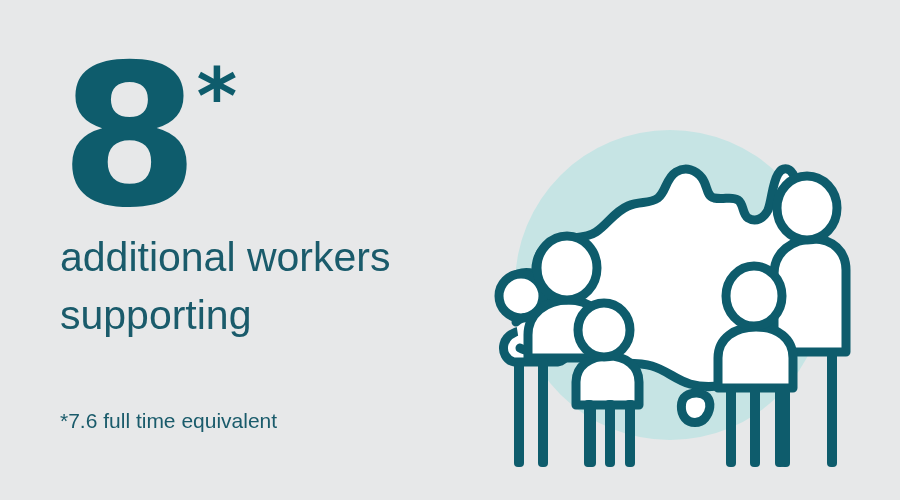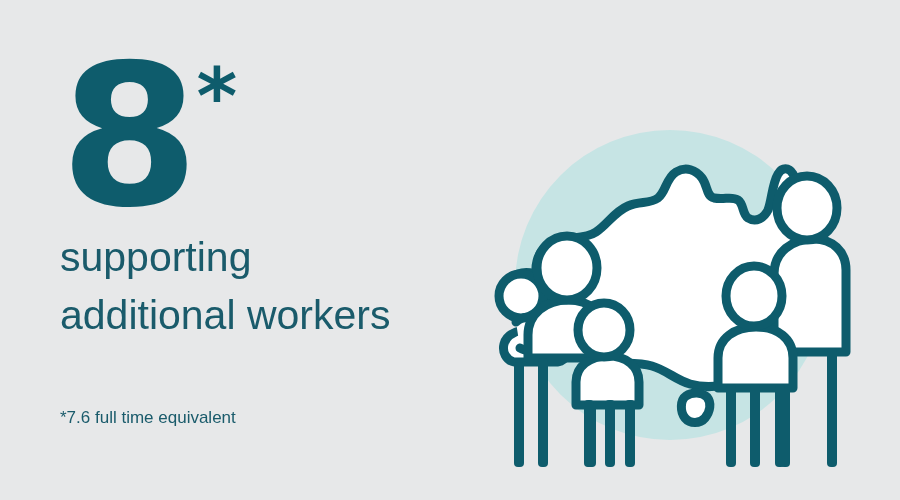--- a/index.html
+++ b/index.html
@@ -72,21 +72,21 @@
   #headline .hl-line {
     display: block;
     white-space: nowrap;
   }
 
   #footnote {
     position: absolute;
     left: 60px;
     top: 407px;
     color: #1a5b6b;
-    font-size: 17px;
+    font-size: 21px;
     line-height: 1.3;
     font-weight: 400;
     white-space: nowrap;
   }
 
   
   #illustration {
     position: absolute;
     left: 480px;
     top: 100px;
@@ -105,22 +105,22 @@
 <div id="infographic">
 
   <div id="text-block">
 
     <div id="stat-row">
       <span id="stat-number">8</span>
       <span id="stat-asterisk">*</span>
     </div>
 
     <div id="headline">
+      <span class="hl-line">additional workers</span>
       <span class="hl-line">supporting</span>
-      <span class="hl-line">additional workers</span>
     </div>
 
     <div id="footnote">*7.6 full time equivalent</div>
 
   </div>
 
   <div id="illustration">
     <svg viewBox="0 0 380 370" xmlns="http://www.w3.org/2000/svg">
 
       <ellipse cx="190" cy="185" rx="155" ry="155" fill="#c6e4e4"></ellipse>

